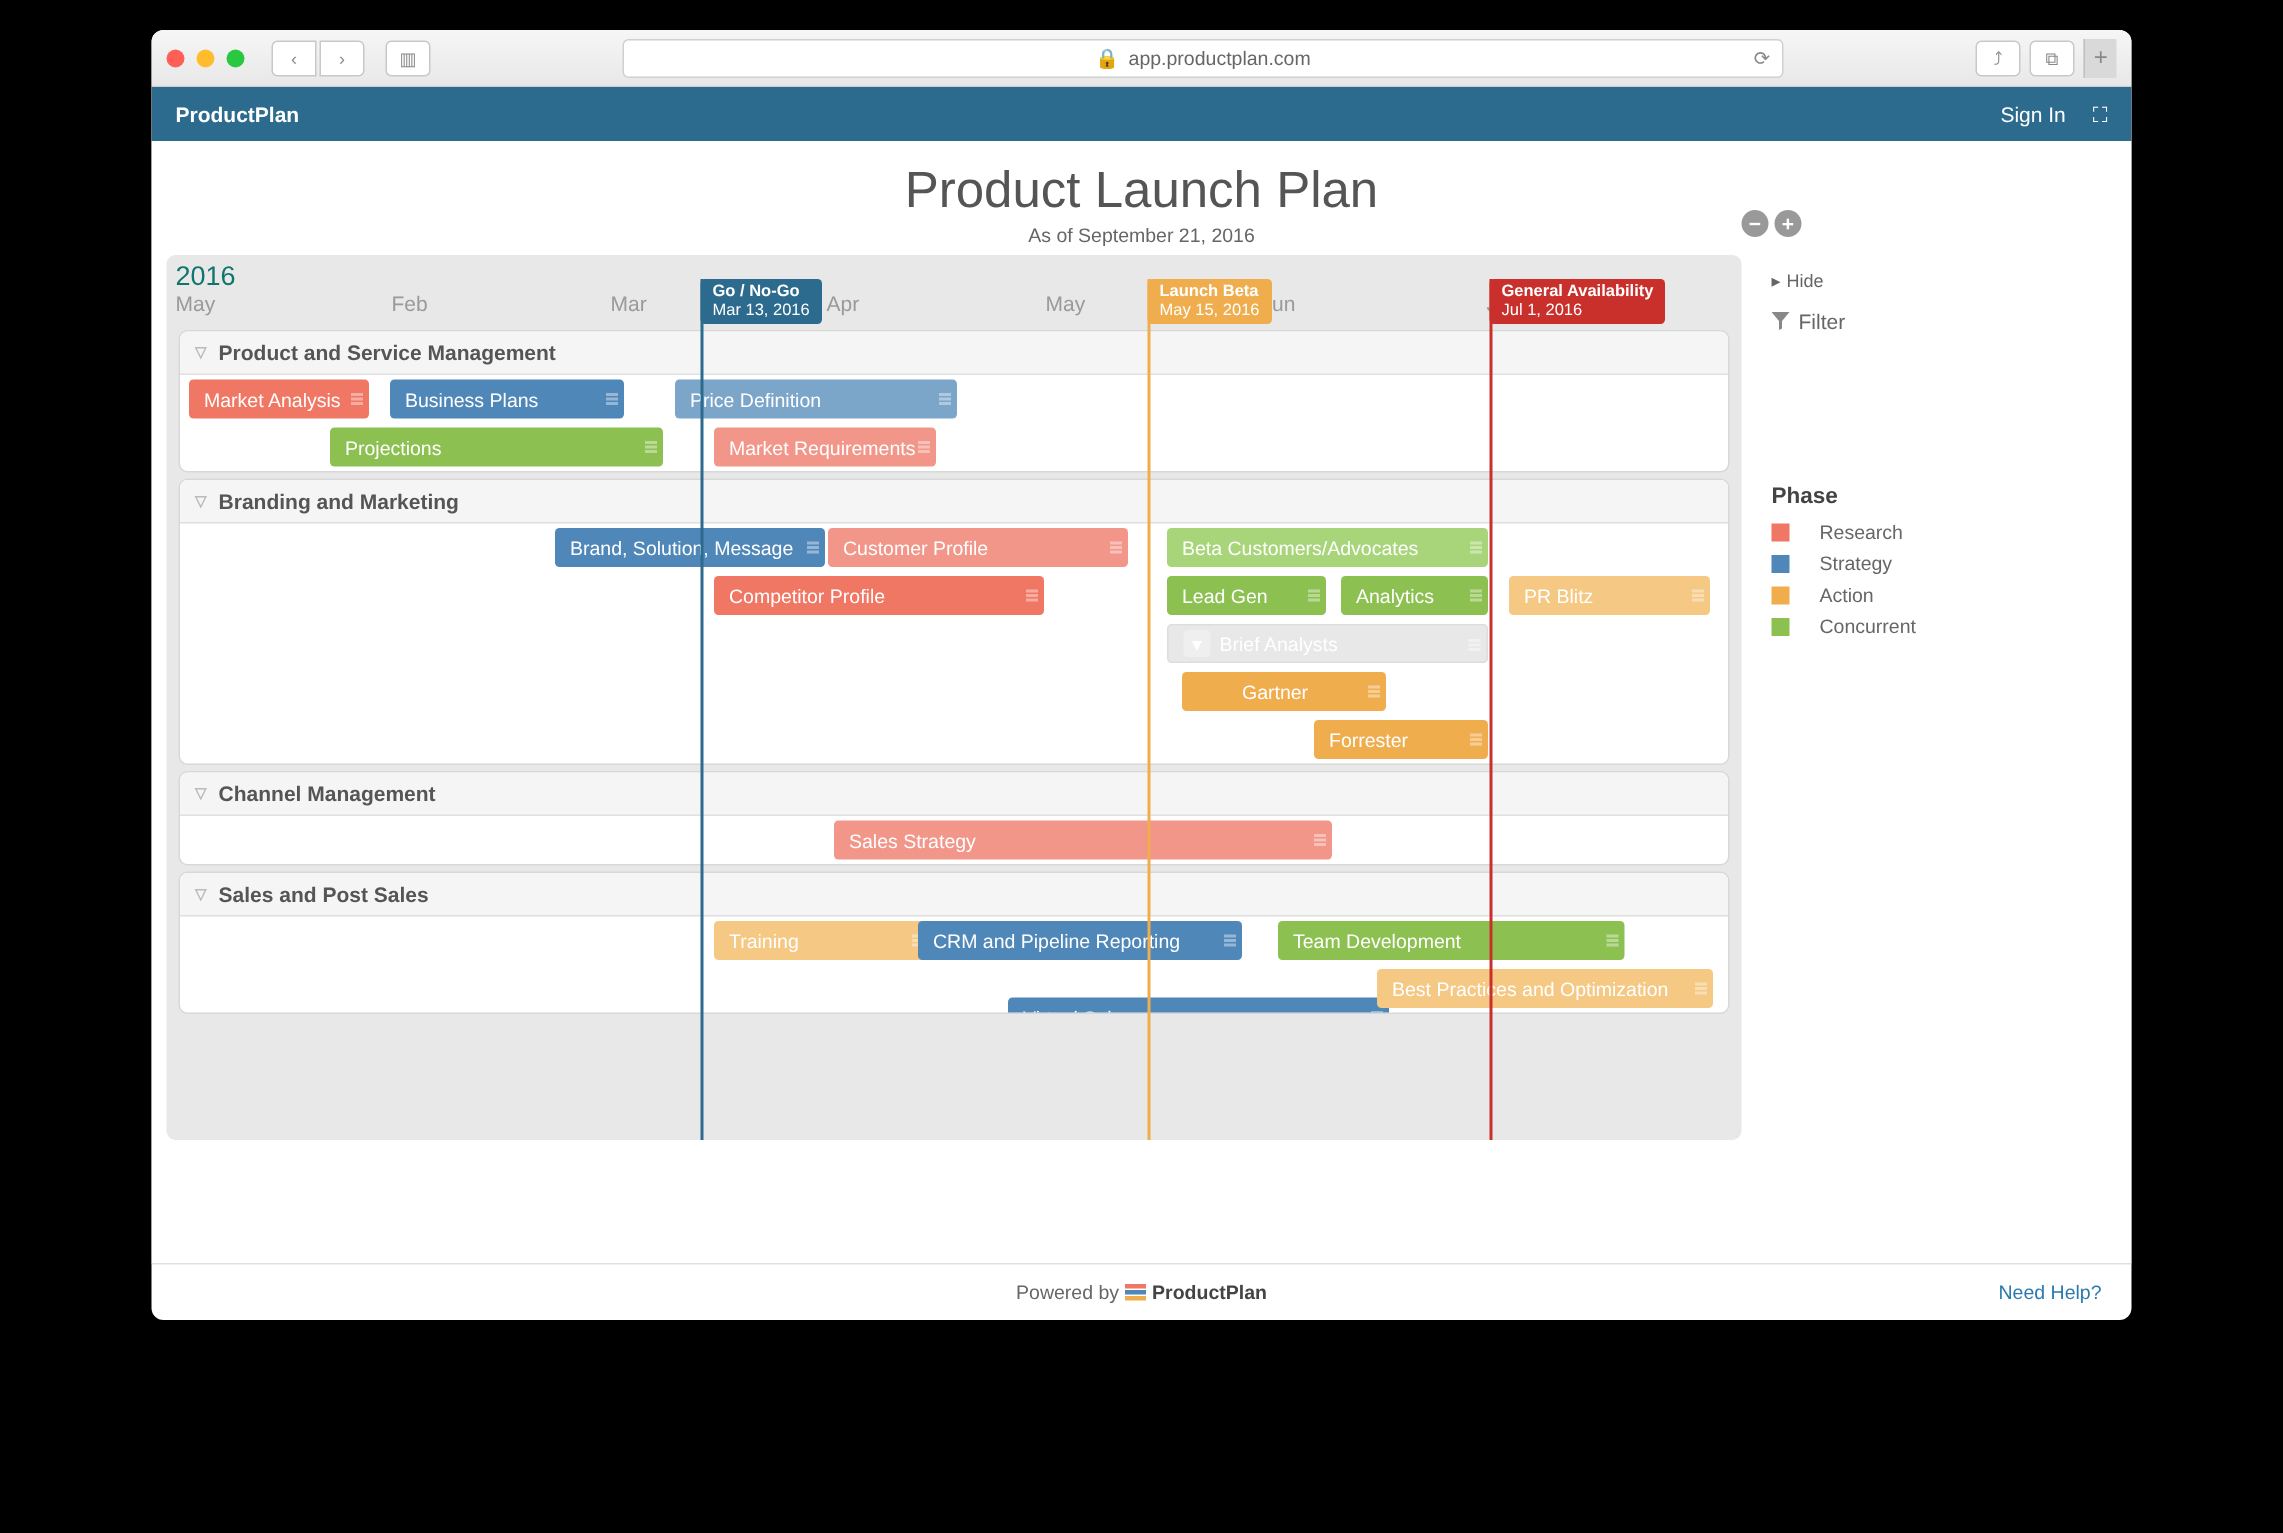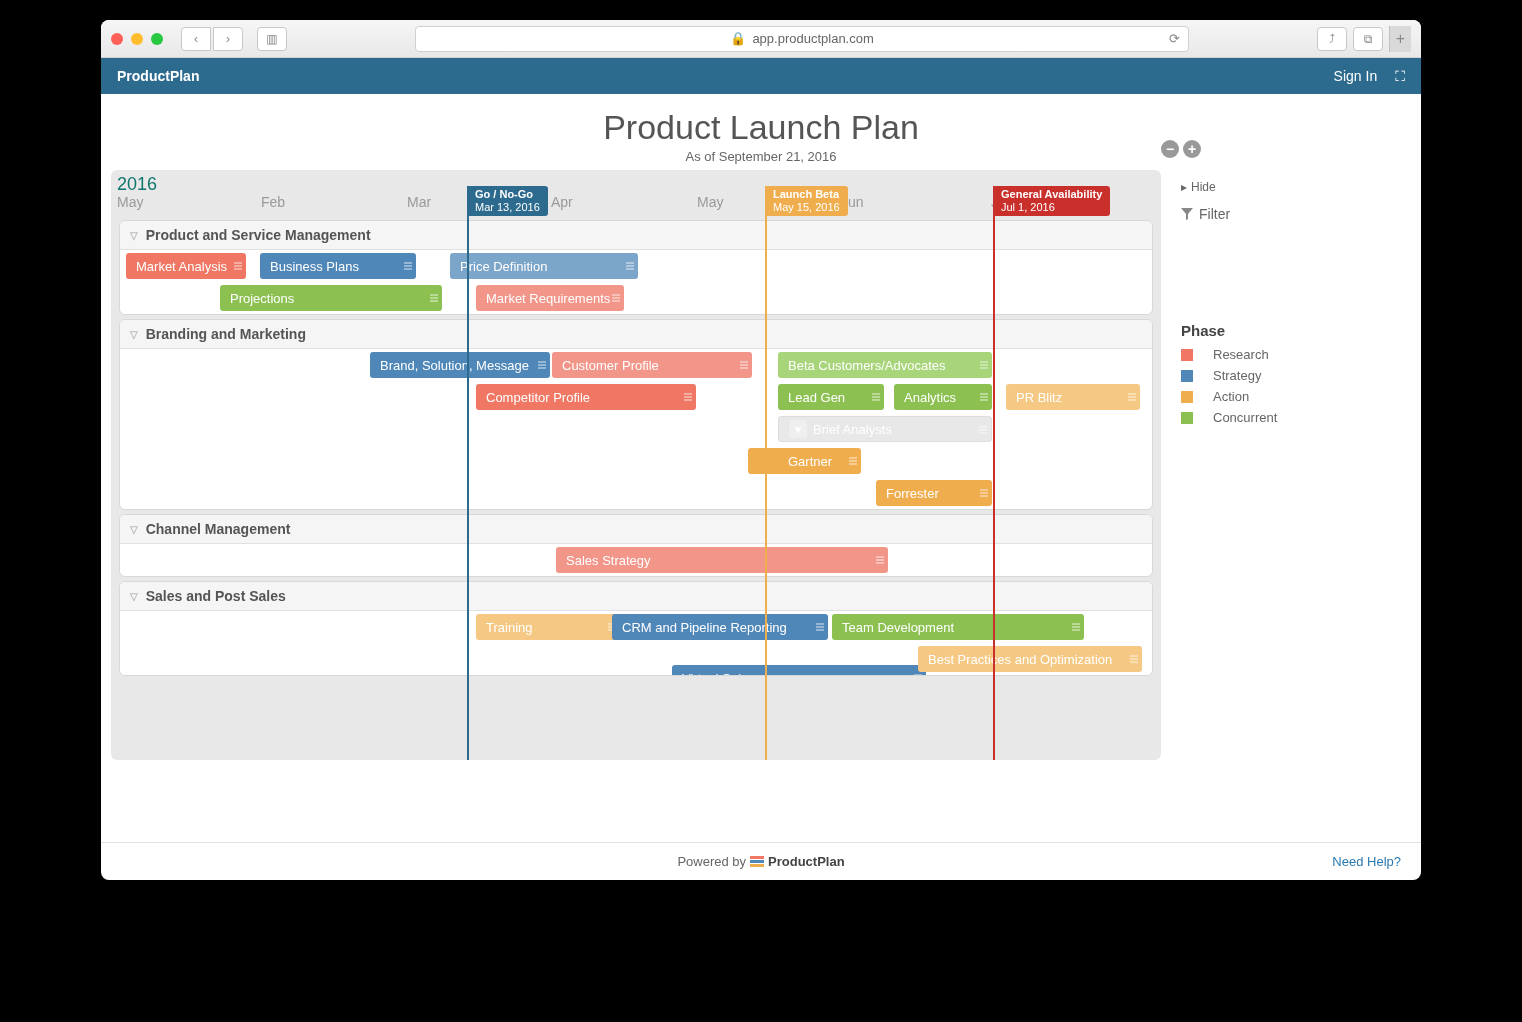--- a/index.html
+++ b/index.html
@@ -163,42 +163,42 @@
                 <div class="row">
                   <div class="bar c-research" style="left: 356px; width: 220px;">Competitor Profile<div class="grip"></div></div>
                   <div class="bar c-concurrent" style="left: 658px; width: 106px;">Lead Gen<div class="grip"></div></div>
                   <div class="bar c-concurrent" style="left: 774px; width: 98px;">Analytics<div class="grip"></div></div>
                   <div class="bar c-action-lt" style="left: 886px; width: 134px;">PR Blitz<div class="grip"></div></div>
                 </div>
                 <div class="row">
                   <div class="bar c-action-lt" style="left: 658px; width: 214px; background: rgb(232, 232, 232); border: 1px solid rgb(221, 221, 221); color: rgb(255, 255, 255); position: absolute; z-index: 2;"><span class="container-chev" style="background:rgba(255,255,255,0.3)">▾</span>Brief Analysts<div class="grip"></div></div>
                 </div>
                 <div class="row">
-                  <div class="bar c-action" style="left: 628px; width: 113px; padding-left: 40px;">Gartner<div class="grip"></div></div>
+                  <div class="bar c-action" style="left: 668px; width: 136px; padding-left: 40px;">Gartner<div class="grip"></div></div>
                 </div>
                 <div class="row">
                   <div class="bar c-action" style="left: 756px; width: 116px;">Forrester<div class="grip"></div></div>
                 </div>
               </div>
             </div>
             <div class="lane-group">
               <div class="lane-header"><span class="chev">▽</span>Channel Management</div>
               <div class="lane-rows">
                 <div class="row">
                   <div class="bar c-research-lt" style="left: 436px; width: 332px;">Sales Strategy<div class="grip"></div></div>
                 </div>
               </div>
             </div>
             <div class="lane-group">
               <div class="lane-header"><span class="chev">▽</span>Sales and Post Sales</div>
               <div class="lane-rows">
                 <div class="row">
                   <div class="bar c-action-lt" style="left: 356px; width: 144px;">Training<div class="grip"></div></div>
                   <div class="bar c-strategy" style="left: 492px; width: 216px;">CRM and Pipeline Reporting<div class="grip"></div></div>
-                  <div class="bar c-concurrent" style="left: 712px; width: 252px;">Team Development<div class="grip"></div></div>
+                  <div class="bar c-concurrent" style="left: 732px; width: 231px;">Team Development<div class="grip"></div></div>
                 </div>
                 <div class="row">
                   <div class="bar c-strategy" style="left: 552px; width: 254px; margin-top: 19px;">Virtual Sales<div class="grip"></div></div>
                   <div class="bar c-action-lt" style="left: 798px; width: 224px;">Best Practices and Optimization<div class="grip"></div></div>
                 </div>
               </div>
             </div>
           </div>
       <div class="ms-line" style="left: 356px; background: rgb(45, 107, 142);"></div>
           <div class="ms-line" style="left: 654px; background: rgb(240, 173, 78);"></div>

